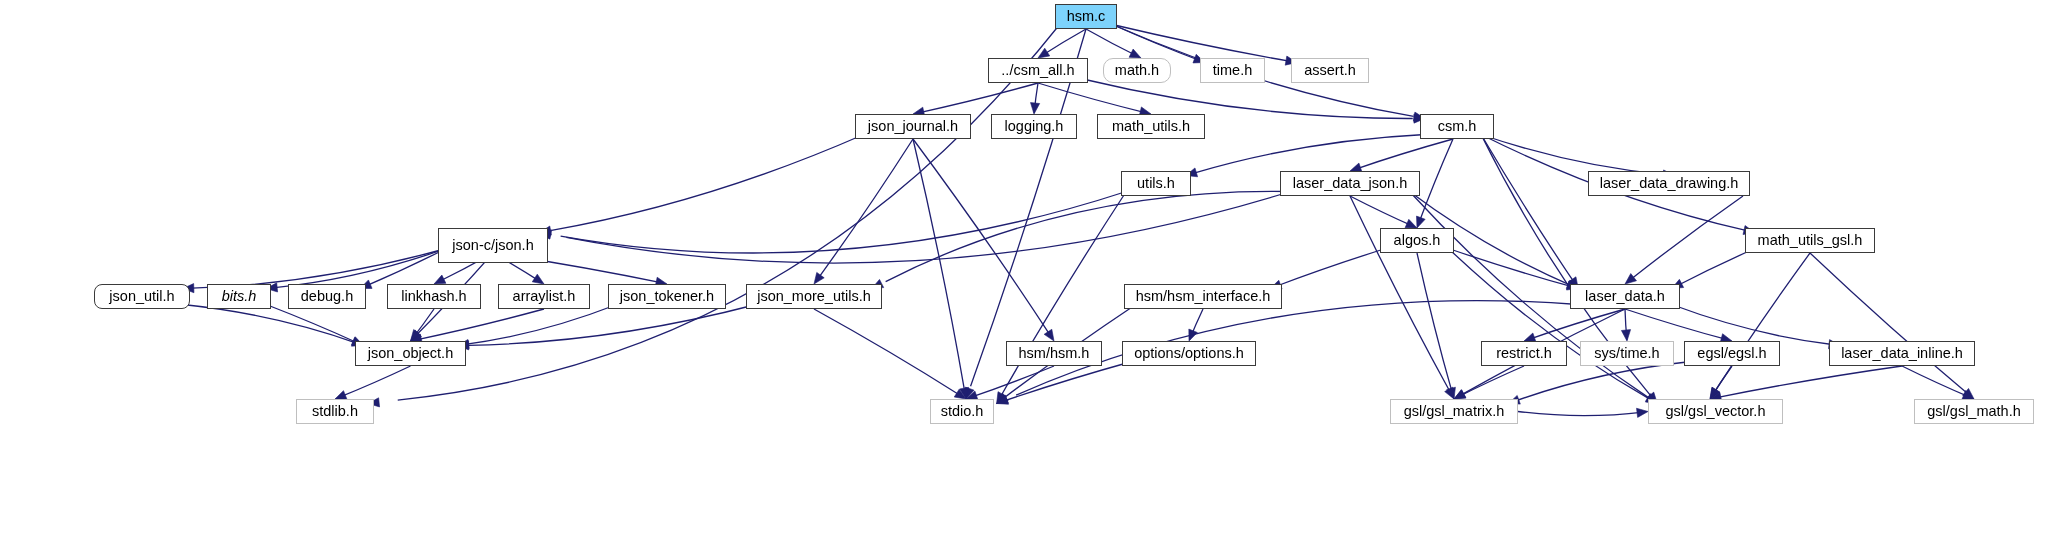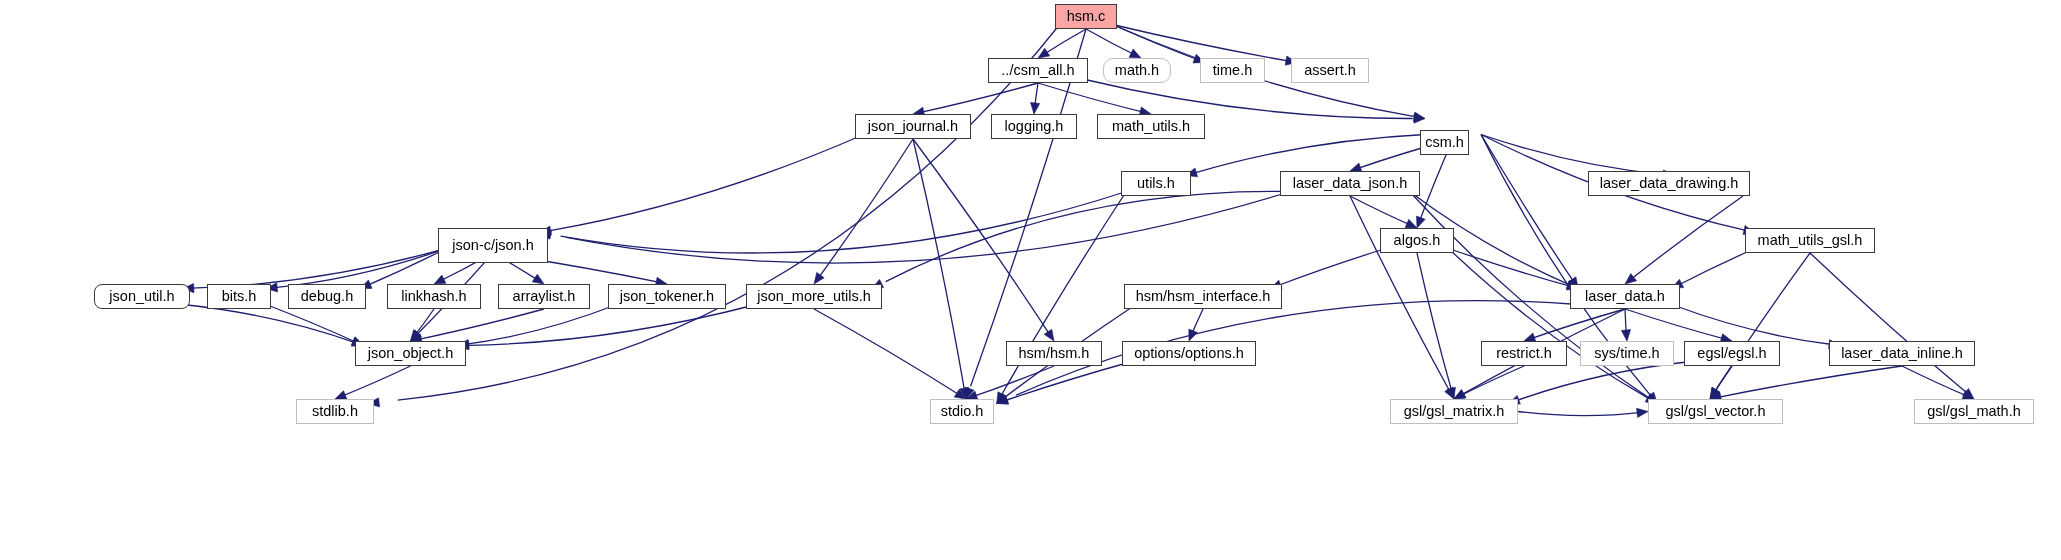--- a/index.html
+++ b/index.html
@@ -21,21 +21,21 @@
     white-space:nowrap;
     font-size:14.5px;
     line-height:1;
     color:#000000;
     background:#ffffff;
     border:1px solid #bfbfbf;
     height:25px;
     padding:0 7px;
   }
   .node.strong{border:1px solid #3a3a3a;}
-  .node.root{background:#fca5a5;border:1px solid #3a3a3a;}
+  .node.root{background:#7dd3fc;border:1px solid #3a3a3a;}
 </style>
 </head>
 <body>
 
 <div id="graph-root">
   <svg id="edges" viewBox="0 0 2061 560">
       <path d="M 1086 29 Q 1061.565 42.78 1039.65061575 56.936364"></path>
       <polygon class="arrow" points="1038,58 1044.7445401512914,48.167849769881656 1049.735991080423,55.8960719213259"></polygon>
       <path d="M 1086 29 Q 1113.065 44.325 1139.04561575 57.04072875"></path>
       <polygon class="arrow" points="1141,58 1129.097768061317,57.29510647769067 1133.142771438517,49.032059359439465"></polygon>
@@ -176,29 +176,29 @@
     </svg>
   <div id="nodes-layer">
       <div class="node root strong" style="left: 1055px; top: 4px; width: 62px; height: 25px;">hsm.c</div>
       <div class="node strong" style="left: 988px; top: 58px; width: 100px; height: 25px;">../csm_all.h</div>
       <div class="node " style="left: 1103px; top: 58px; width: 68px; height: 25px; border-radius: 10px;">math.h</div>
       <div class="node " style="left: 1200px; top: 58px; width: 65px; height: 25px;">time.h</div>
       <div class="node " style="left: 1291px; top: 58px; width: 78px; height: 25px;">assert.h</div>
       <div class="node strong" style="left: 855px; top: 114px; width: 116px; height: 25px;">json_journal.h</div>
       <div class="node strong" style="left: 991px; top: 114px; width: 86px; height: 25px;">logging.h</div>
       <div class="node strong" style="left: 1097px; top: 114px; width: 108px; height: 25px;">math_utils.h</div>
-      <div class="node strong" style="left: 1420px; top: 130px; width: 49px; height: 25px;">csm.h</div>
+      <div class="node strong" style="left: 1420px; top: 114px; width: 74px; height: 25px;">csm.h</div>
       <div class="node strong" style="left: 1121px; top: 171px; width: 70px; height: 25px;">utils.h</div>
       <div class="node strong" style="left: 1280px; top: 171px; width: 140px; height: 25px;">laser_data_json.h</div>
       <div class="node strong" style="left: 1588px; top: 171px; width: 162px; height: 25px;">laser_data_drawing.h</div>
       <div class="node strong" style="left: 438px; top: 228px; width: 110px; height: 35px;">json-c/json.h</div>
       <div class="node strong" style="left: 1380px; top: 228px; width: 74px; height: 25px;">algos.h</div>
       <div class="node strong" style="left: 1745px; top: 228px; width: 130px; height: 25px;">math_utils_gsl.h</div>
       <div class="node strong" style="left: 94px; top: 284px; width: 96px; height: 25px; border-radius: 8px;">json_util.h</div>
-      <div class="node strong" style="left: 207px; top: 284px; width: 64px; height: 25px;">bits.h</div>
+      <div class="node strong" style="left: 207px; top: 284px; width: 64px; height: 25px; font-style: italic;">bits.h</div>
       <div class="node strong" style="left: 288px; top: 284px; width: 78px; height: 25px;">debug.h</div>
       <div class="node strong" style="left: 387px; top: 284px; width: 94px; height: 25px;">linkhash.h</div>
       <div class="node strong" style="left: 498px; top: 284px; width: 92px; height: 25px;">arraylist.h</div>
       <div class="node strong" style="left: 608px; top: 284px; width: 118px; height: 25px;">json_tokener.h</div>
       <div class="node strong" style="left: 746px; top: 284px; width: 136px; height: 25px;">json_more_utils.h</div>
       <div class="node strong" style="left: 1124px; top: 284px; width: 158px; height: 25px;">hsm/hsm_interface.h</div>
       <div class="node strong" style="left: 1570px; top: 284px; width: 110px; height: 25px;">laser_data.h</div>
       <div class="node strong" style="left: 355px; top: 341px; width: 111px; height: 25px;">json_object.h</div>
       <div class="node strong" style="left: 1006px; top: 341px; width: 96px; height: 25px;">hsm/hsm.h</div>
       <div class="node strong" style="left: 1122px; top: 341px; width: 134px; height: 25px;">options/options.h</div>

